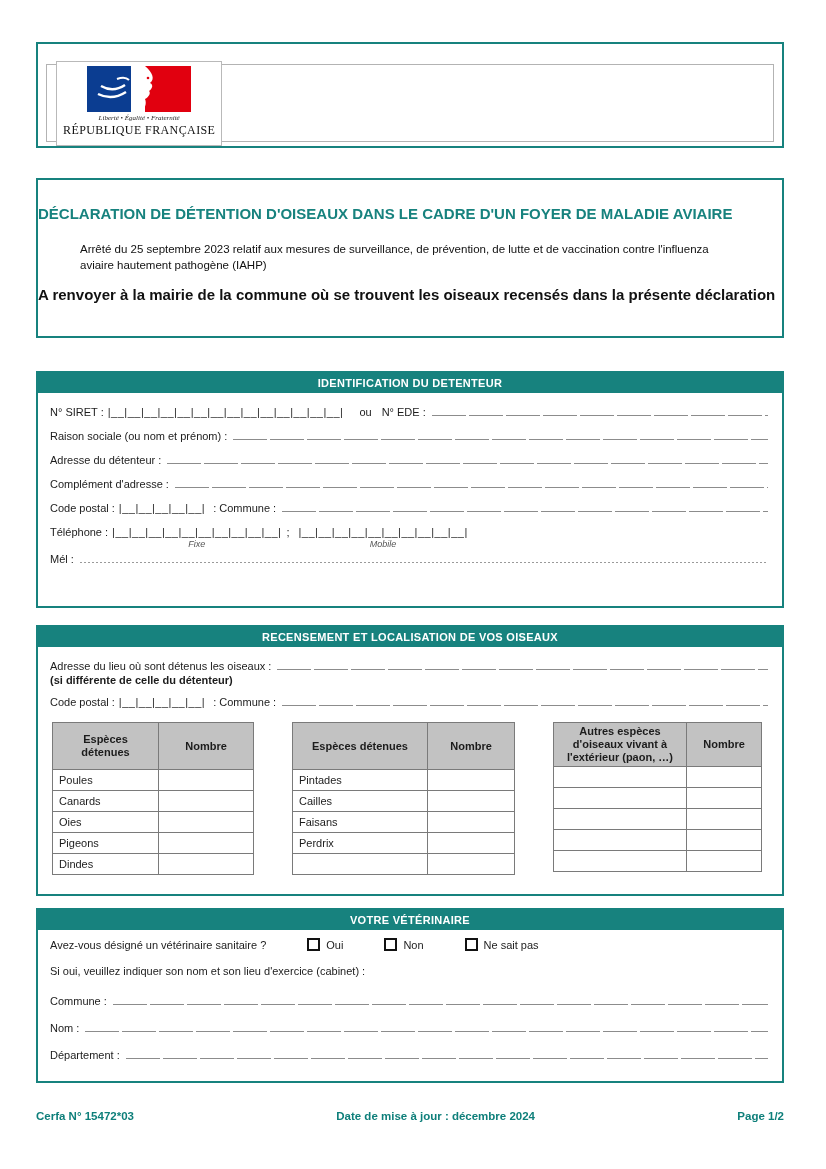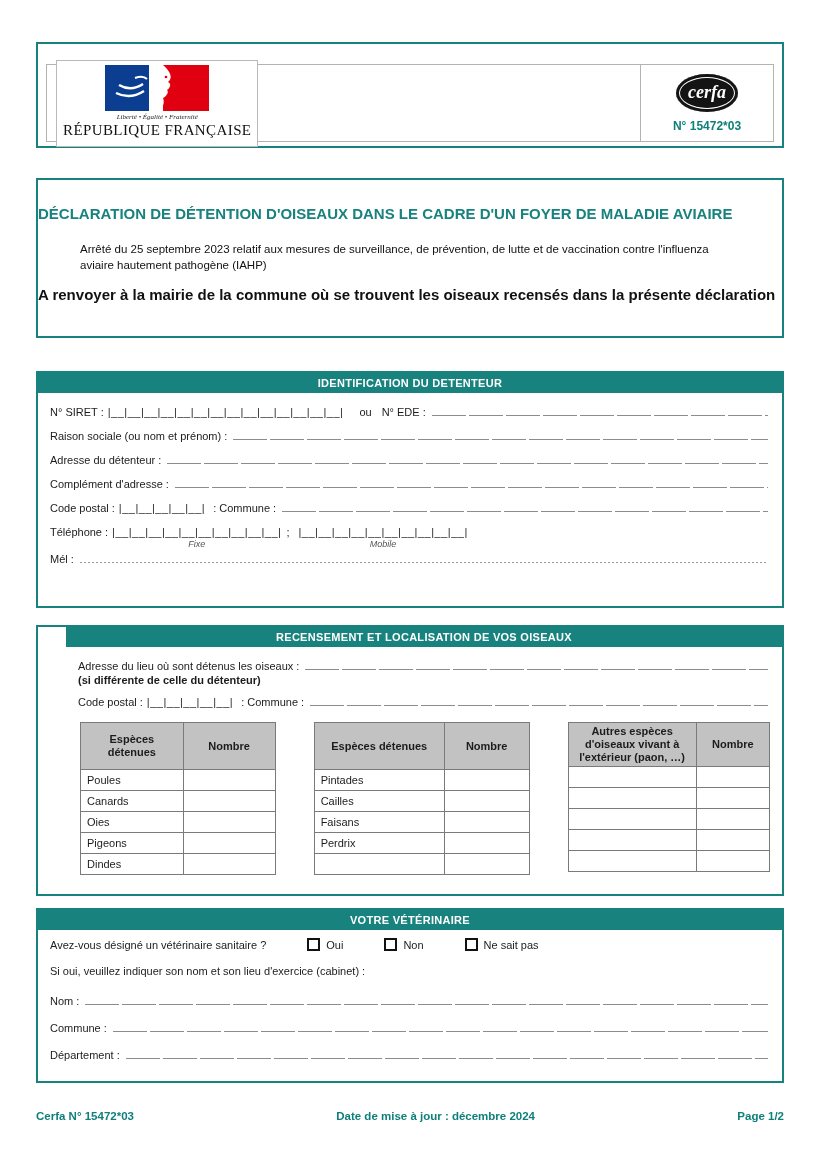--- a/index.html
+++ b/index.html
@@ -18,40 +18,40 @@
   .box{position:absolute;left:36px;width:748px;border:2px solid var(--teal);box-sizing:border-box;background:#fff;}
 
   
   #header-box{top:42px;height:106px;}
   .hstrip{position:absolute;left:8px;right:8px;top:20px;height:76px;border:1px solid #b3b3b3;display:flex;}
   .hstrip-left{flex:1;display:flex;align-items:center;}
   .hstrip-right{width:132px;border-left:1px solid #b3b3b3;display:flex;flex-direction:column;align-items:center;justify-content:center;gap:7px;}
   .marianne-box{margin-left:9px;border:1px solid #b9b9b9;background:#fff;padding:4px 6px 7px 6px;display:flex;flex-direction:column;align-items:center;}
   .marianne-flag{width:104px;height:46px;display:block;}
   .motto{font-family:"Liberation Serif", serif;font-style:italic;font-size:7px;color:#222;margin-top:2px;white-space:nowrap;}
-  .republique{font-family:"Liberation Serif", serif;font-size:15px;letter-spacing:.4px;color:#111;margin-top:1px;white-space:nowrap;}
+  .republique{font-family:"Liberation Serif", serif;font-size:12px;letter-spacing:.4px;color:#111;margin-top:1px;white-space:nowrap;}
   .cerfa-oval{
     width:62px;height:38px;border-radius:50%;background:#141414;
     box-shadow:inset 0 0 0 3px #141414, inset 0 0 0 4px #fff;
     color:#fff;display:flex;align-items:center;justify-content:center;
     font-family:"Liberation Serif", serif;font-style:italic;font-weight:bold;font-size:18px;
   }
   .cerfa-num{color:var(--teal-dark);font-weight:bold;font-size:12px;}
 
   
   #title-box{top:178px;height:160px;text-align:left;}
   .doc-title{color:var(--teal);font-weight:bold;font-size:15px;line-height:21px;margin-top:23px;}
   .doc-subtitle{font-size:11.5px;line-height:16px;margin:17px auto 0;width:660px;color:#111;}
   .doc-notice{font-weight:bold;font-size:15px;margin-top:13px;color:#111;}
 
   
   .sec-bar{height:20px;background:var(--teal);color:#fff;font-weight:bold;font-size:11px;line-height:20px;text-align:center;letter-spacing:.3px;}
   .sec-body{padding:13px 12px 0 12px;}
   #sec-identification{top:371px;height:237px;}
-  #sec-recensement{top:625px;height:271px;padding-left:28px;}
+  #sec-recensement{top:625px;height:271px;}
   #sec-veterinaire{top:908px;height:175px;}
 
   .frow{display:flex;align-items:baseline;margin-bottom:12px;white-space:nowrap;}
   .lbl{flex:0 0 auto;}
   .cells{flex:0 0 auto;color:#2b2b2b;margin-left:4px;letter-spacing:.5px;}
   .midlbl{flex:0 0 auto;margin-left:16px;margin-right:10px;}
   .ln{flex:1 1 20px;min-width:20px;align-self:flex-end;height:1px;margin:0 2px 2px 6px;
       background:repeating-linear-gradient(90deg,var(--line) 0 34px,transparent 34px 37px);}
   .ln.dot{background:repeating-linear-gradient(90deg,#9a9a9a 0 2px,transparent 2px 4px);}
   .tel-group{display:inline-flex;flex-direction:column;align-items:center;margin-left:4px;}
@@ -97,24 +97,20 @@
             <path d="M58 0 C66 7 68 13 63 17 C67 19 65 23 62 25 C64 27 62 31 58 33 C60 38 58 43 53 46 L44 46 L44 0 Z" fill="#ffffff"></path>
             <path d="M14 20 Q26 27 38 19" stroke="#ffffff" stroke-width="2.4" fill="none"></path>
             <path d="M11 28 Q25 35 39 26" stroke="#ffffff" stroke-width="2.4" fill="none"></path>
             <path d="M30 13 Q38 10 42 14" stroke="#ffffff" stroke-width="2" fill="none"></path>
             <circle cx="61" cy="12" r="1.3" fill="#e1000f"></circle>
           </svg>
           <div class="motto">Liberté • Égalité • Fraternité</div>
           <div class="republique">RÉPUBLIQUE FRANÇAISE</div>
         </div>
       </div>
-      <div class="hstrip-right">
-        <div class="cerfa-oval">cerfa</div>
-        <div class="cerfa-num">N° 15472*03</div>
-      </div>
     </div>
   </div>
 
   <div class="box" id="title-box">
     <div class="doc-title">DÉCLARATION DE DÉTENTION D'OISEAUX DANS LE CADRE D'UN FOYER DE MALADIE AVIAIRE</div>
     <div class="doc-subtitle">Arrêté du 25 septembre 2023 relatif aux mesures de surveillance, de prévention, de lutte et de vaccination contre l'influenza aviaire hautement pathogène (IAHP)</div>
     <div class="doc-notice">A renvoyer à la mairie de la commune où se trouvent les oiseaux recensés dans la présente déclaration</div>
   </div>
 
   <div class="box" id="sec-identification">
@@ -304,25 +300,25 @@
         </span>
         <span class="cb-item">
           <span class="cb"></span>
           <span>Ne sait pas</span>
         </span>
       </div>
 
       <div class="vet-instr">Si oui, veuillez indiquer son nom et son lieu d'exercice (cabinet) :</div>
 
       <div class="frow vrow">
+        <span class="lbl">Commune :</span>
+        <span class="ln"></span>
+      </div>
+      <div class="frow vrow">
         <span class="lbl">Nom :</span>
-        <span class="ln"></span>
-      </div>
-      <div class="frow vrow">
-        <span class="lbl">Commune :</span>
         <span class="ln"></span>
       </div>
       <div class="frow vrow">
         <span class="lbl">Département :</span>
         <span class="ln"></span>
       </div>
 
     </div>
   </div>
 

